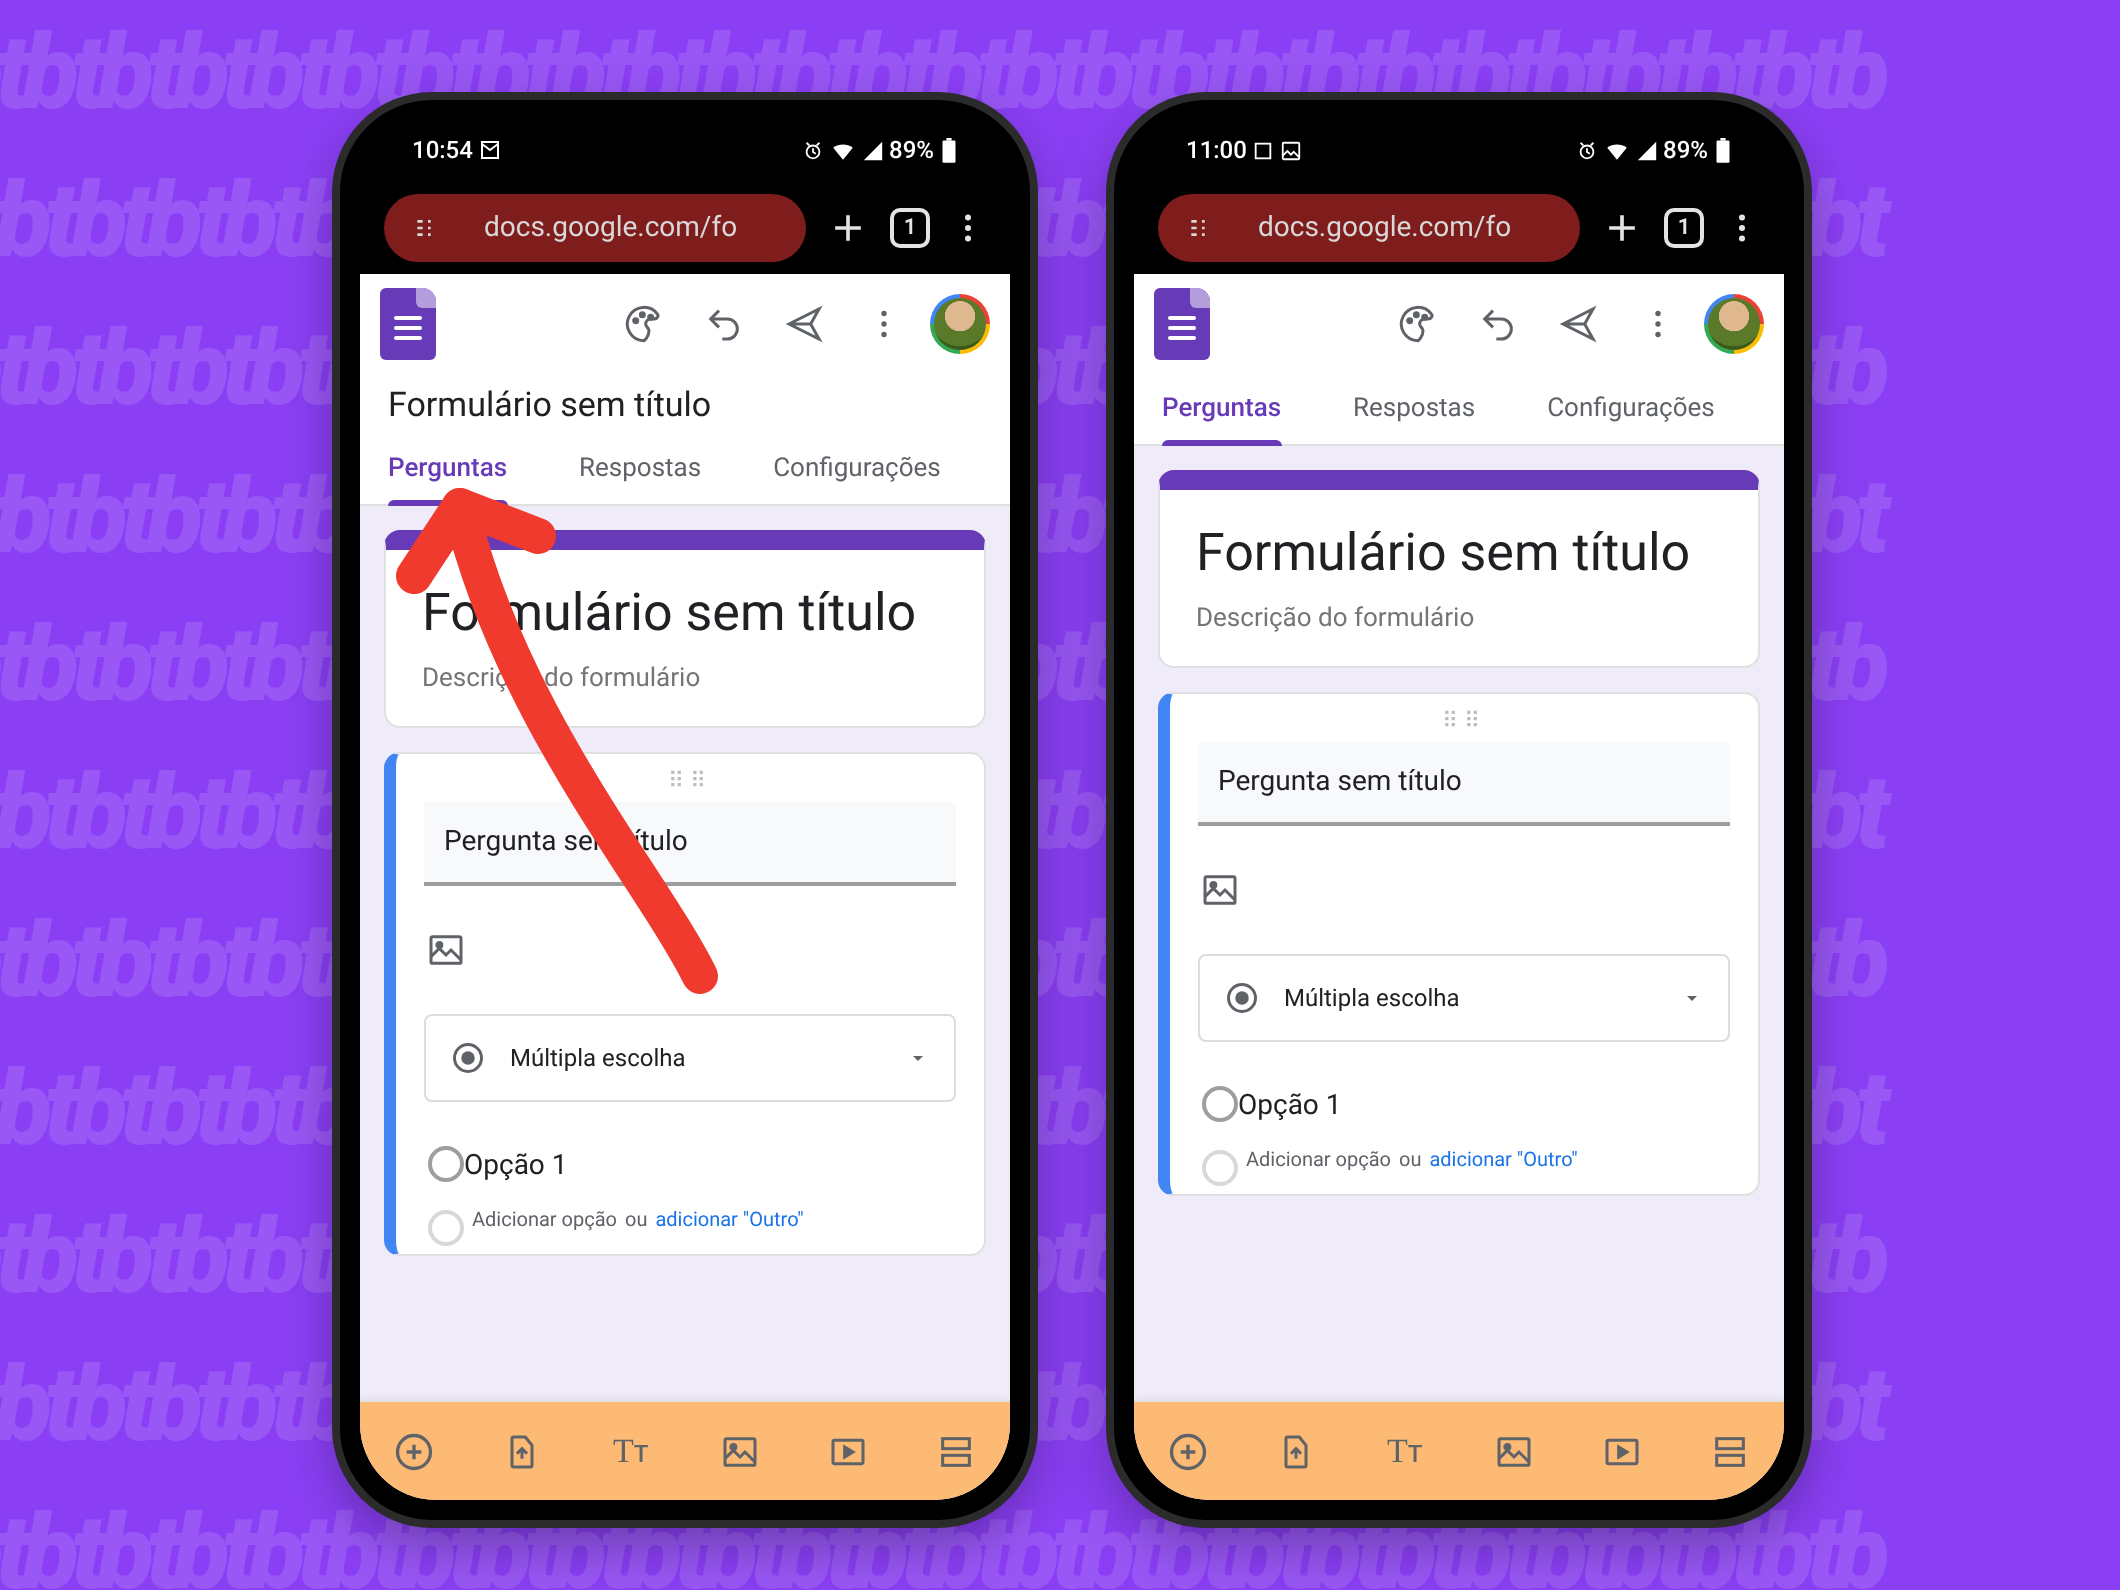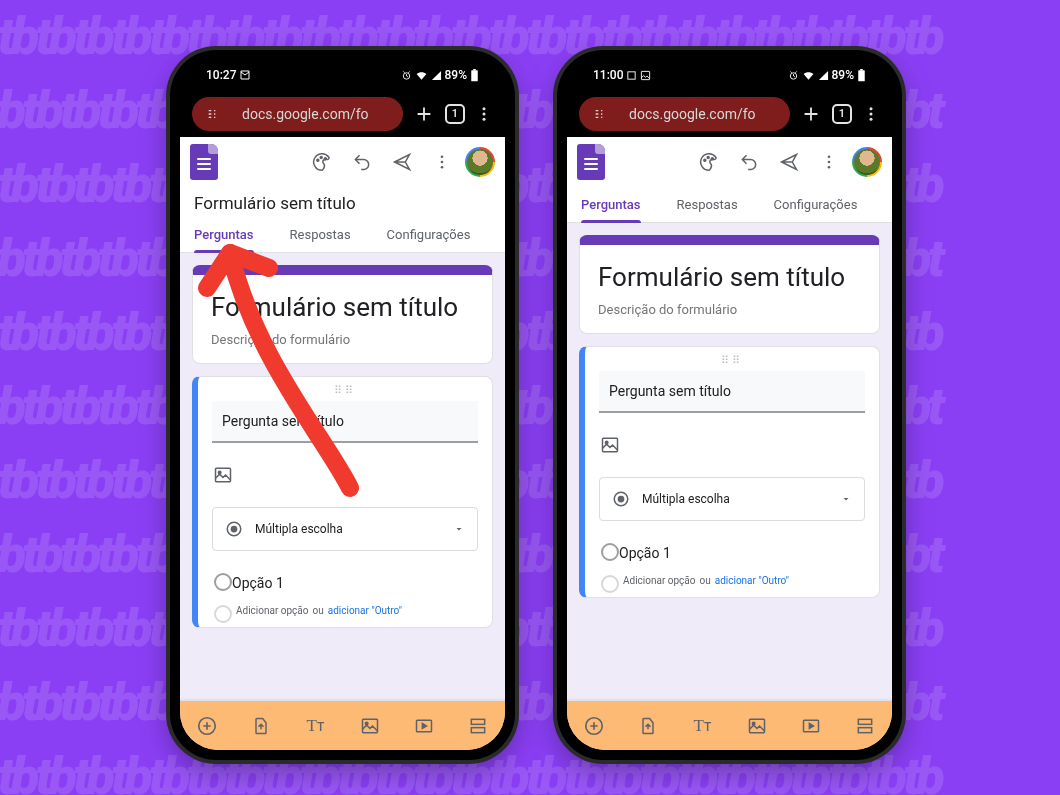--- a/index.html
+++ b/index.html
@@ -69,21 +69,21 @@
   <div class="bg-row">btbtbtbtbtbtbtbtbtbtbtbtbtbtbtbtbtbtbtbtbtbtbtbtbtbt</div>
   <div class="bg-row">tbtbtbtbtbtbtbtbtbtbtbtbtbtbtbtbtbtbtbtbtbtbtbtbtbtb</div>
 </div>
 
 <div class="phone left">
   <div class="notch"></div>
   <div class="screen">
 
     <div class="statusbar">
       <div class="status-icons">
-        <span>10:27</span>
+        <span>10:54</span>
         <span class="ic">
             <svg width="12" height="12" viewBox="0 0 24 24" fill="currentColor">
               <path d="M4 4h16v16H4z" fill="none" stroke="currentColor" stroke-width="2"></path>
               <path d="M4 6l8 6 8-6" fill="none" stroke="currentColor" stroke-width="2"></path>
             </svg>
           </span>
       </div>
       <div class="status-icons">
         <span class="ic">
             <svg width="11" height="11" viewBox="0 0 24 24" fill="currentColor">

